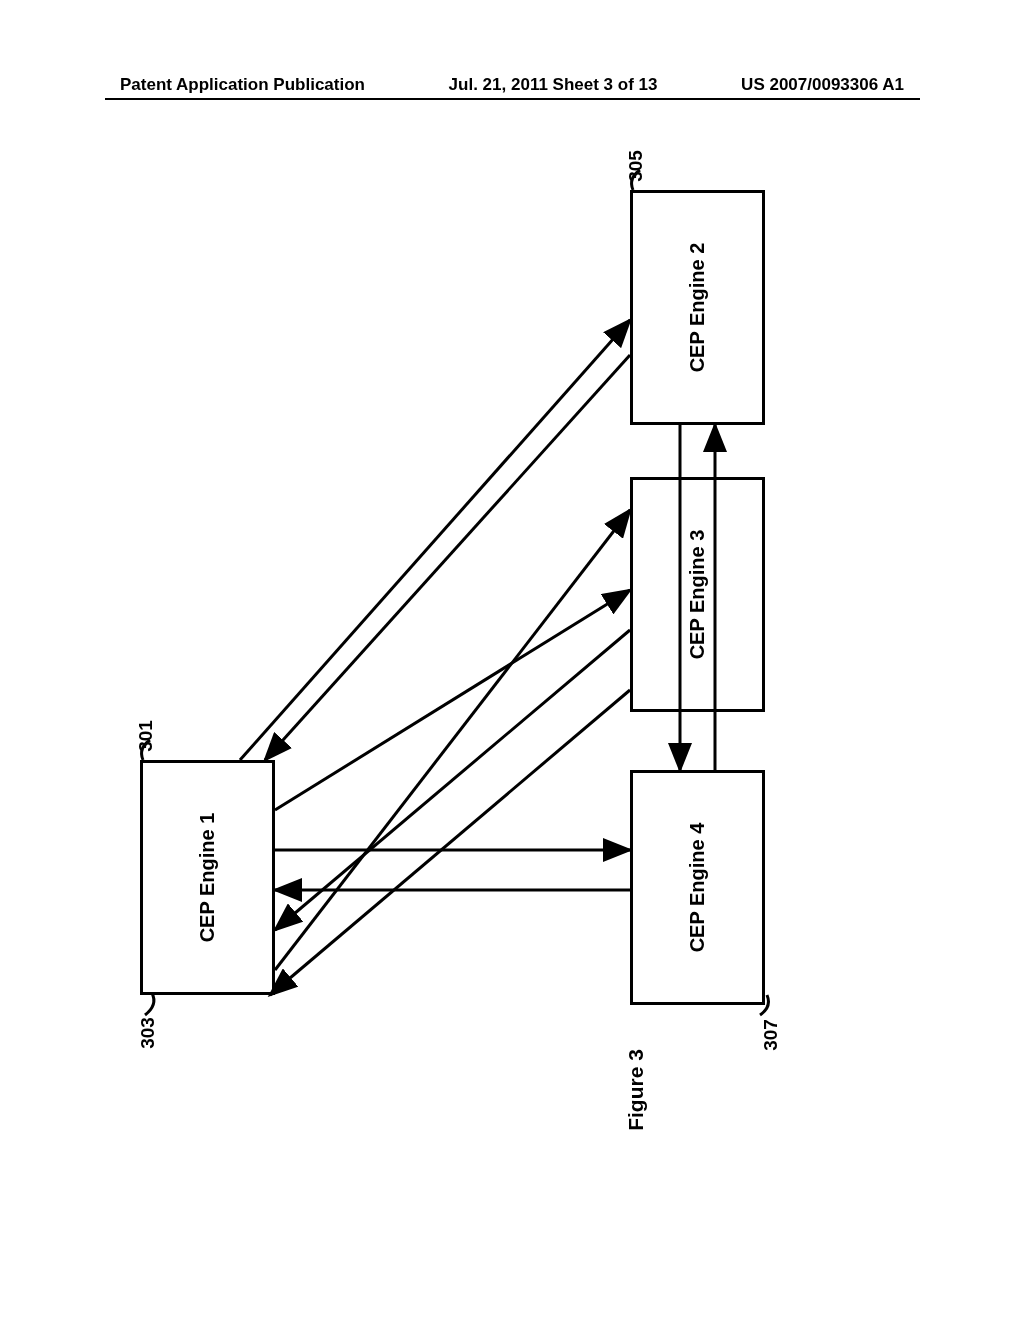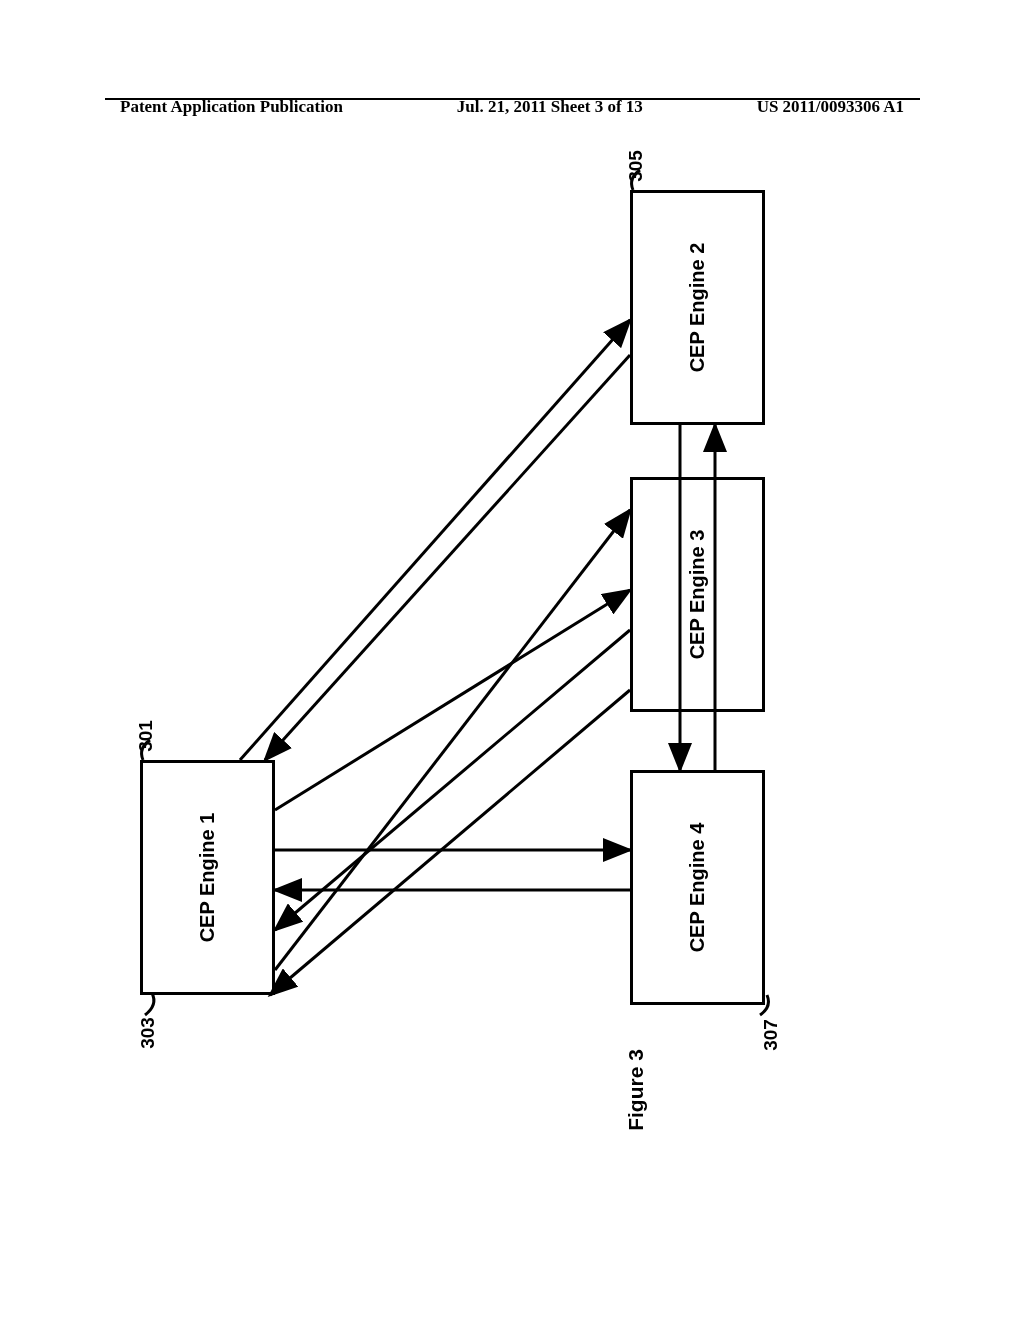--- a/index.html
+++ b/index.html
@@ -11,23 +11,22 @@
       position: relative;
     }
     .header {
       position: absolute;
       top: 75px;
       left: 0;
       width: 100%;
       display: flex;
       justify-content: space-between;
       padding: 0 120px;
-      font-family: Liberation Serif, serif;
+      font-family: Liberation Sans, sans-serif;
       font-weight: bold;
-      margin-top: 22px;
     }
     .header-left { font-size: 17px; }
     .header-center { font-size: 17px; }
     .header-right { font-size: 17px; }
     .hr-line {
       position: absolute;
       top: 98px;
       left: 105px;
       width: 815px;
       height: 2px;
@@ -79,21 +78,21 @@
       height: 100%;
       pointer-events: none;
     }
   </style>
 </head>
 <body>
 
 <div class="header">
   <span class="header-left">Patent Application Publication</span>
   <span class="header-center">Jul. 21, 2011  Sheet 3 of 13</span>
-  <span class="header-right">US 2011/0093306 A1</span>
+  <span class="header-right">US 2007/0093306 A1</span>
 </div>
 <div class="hr-line"></div>
 
 <div class="diagram">
 
   <div class="box box1">
     <span class="box-label">CEP Engine 1</span>
   </div>
   <span class="ref-label" style="left:-10px; top:525px;">301</span>
   <svg class="arrows" style="overflow:visible;">

